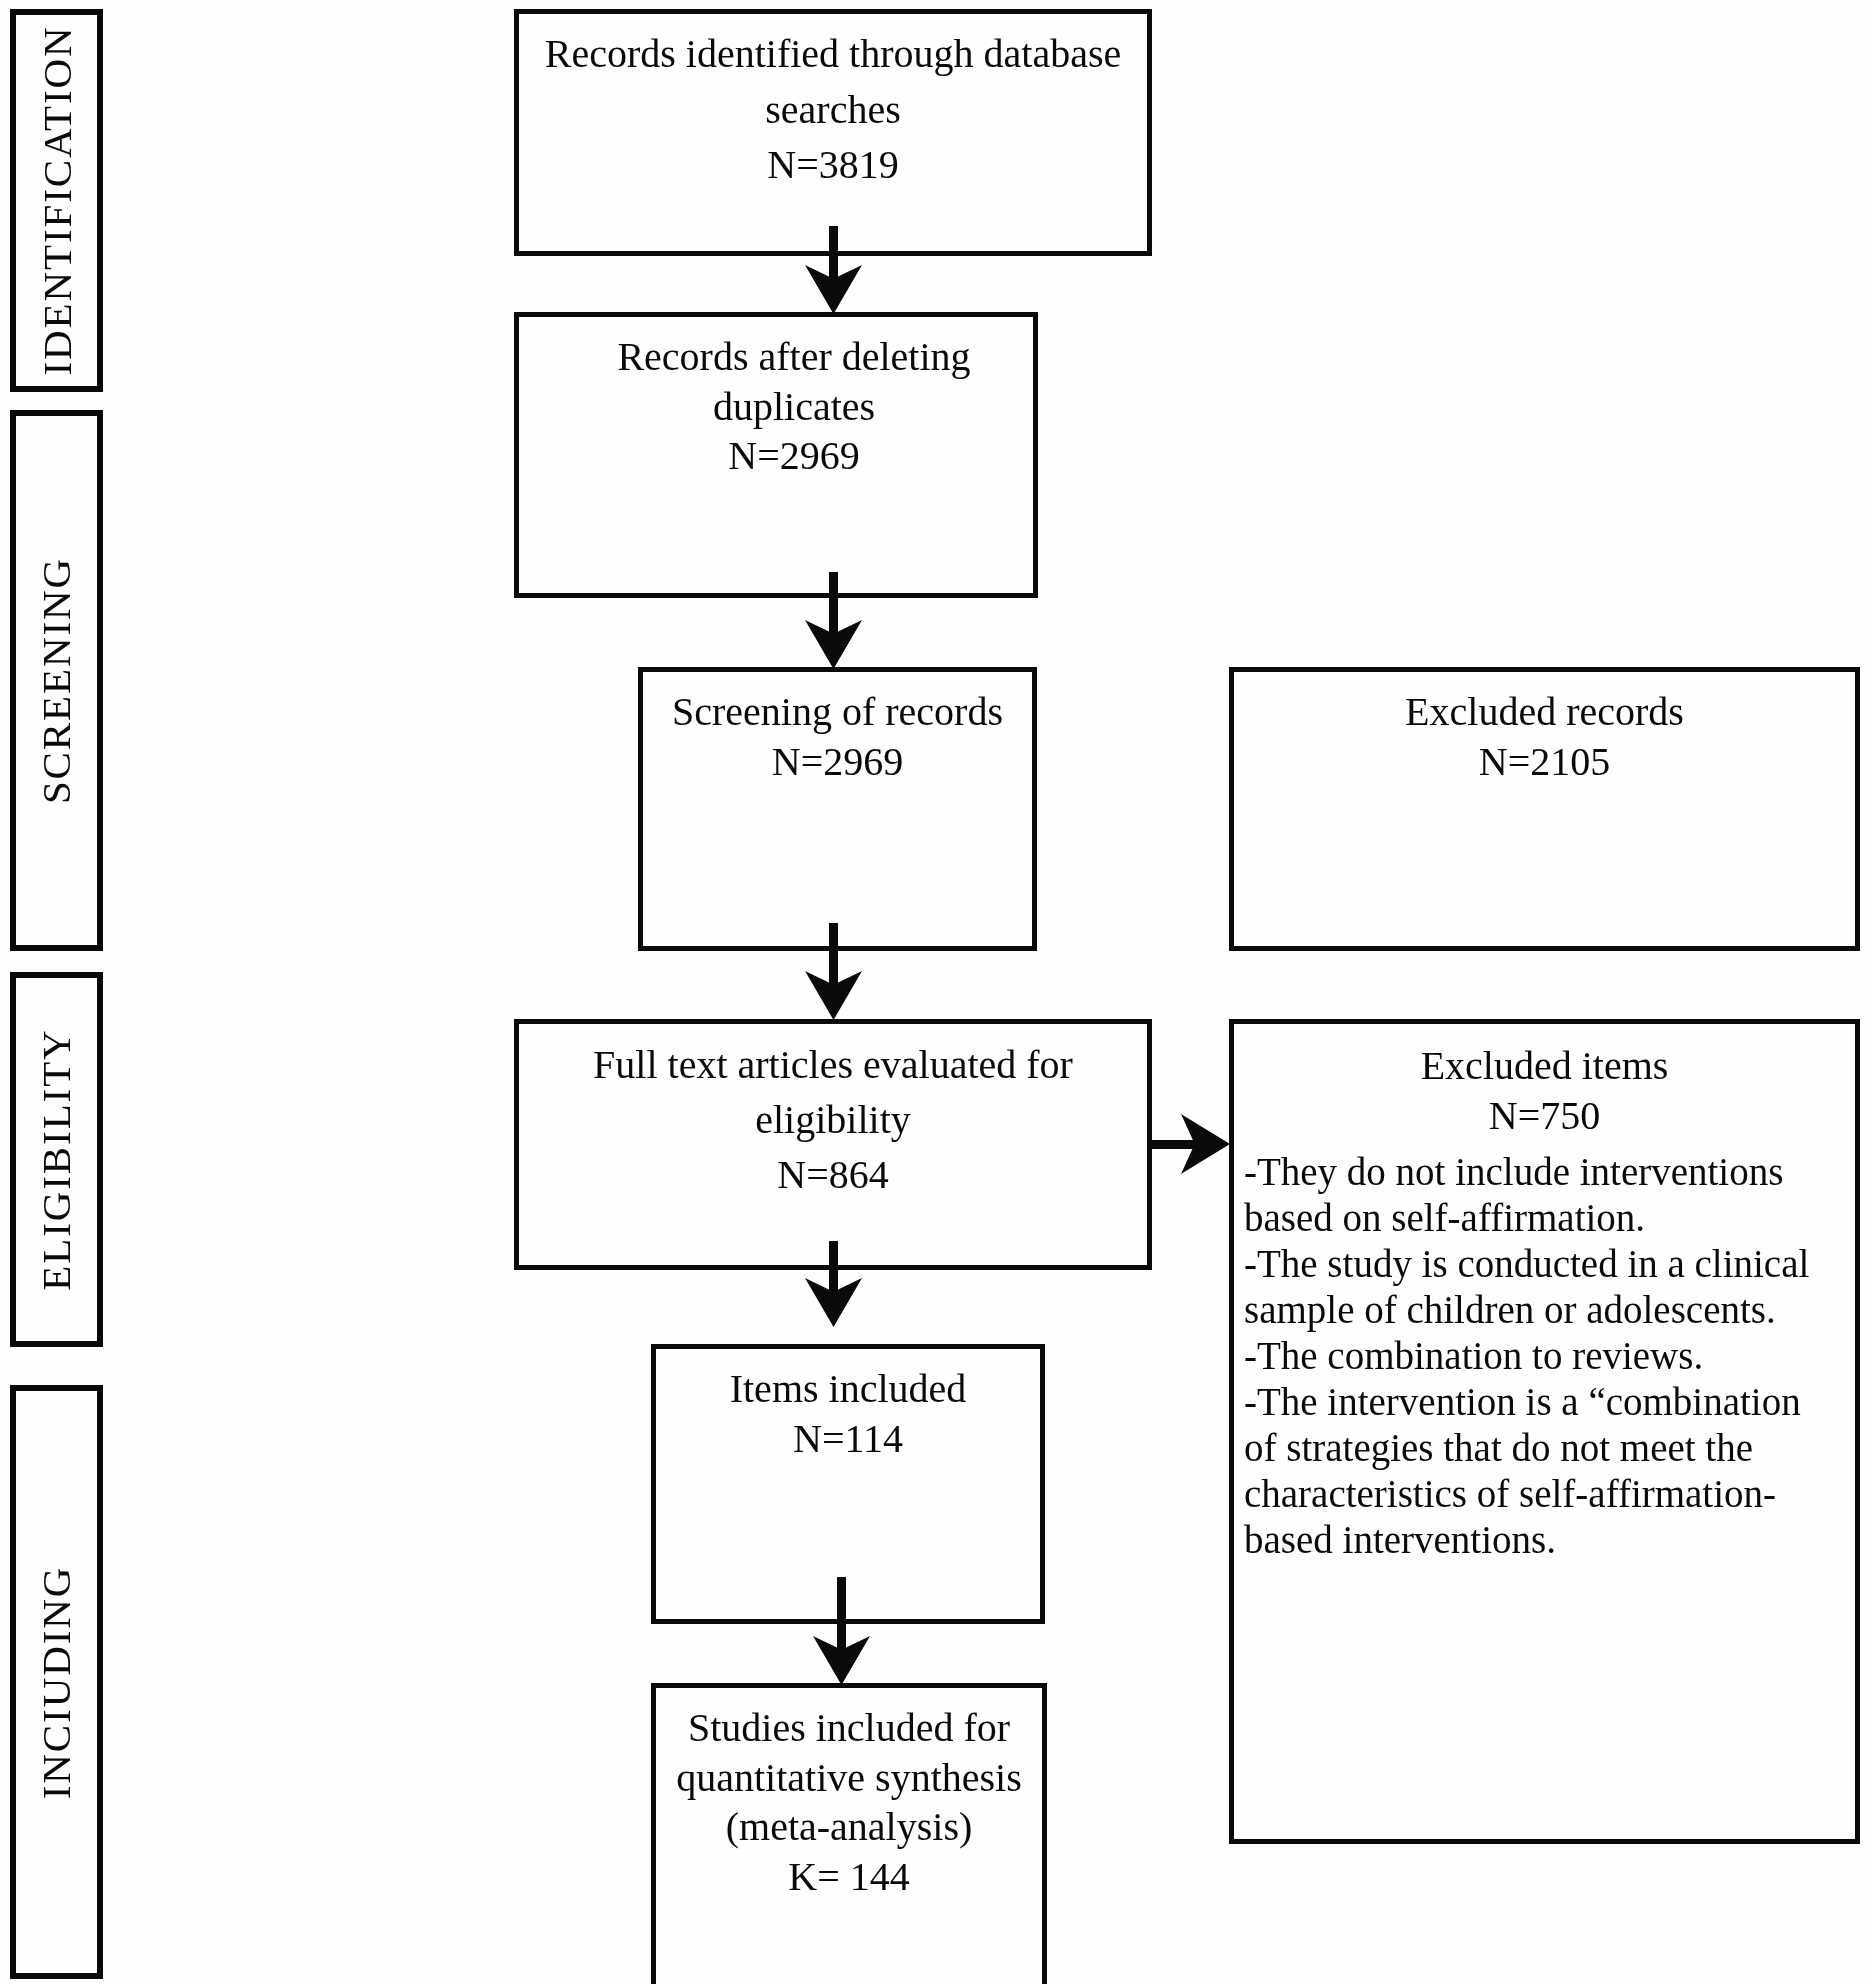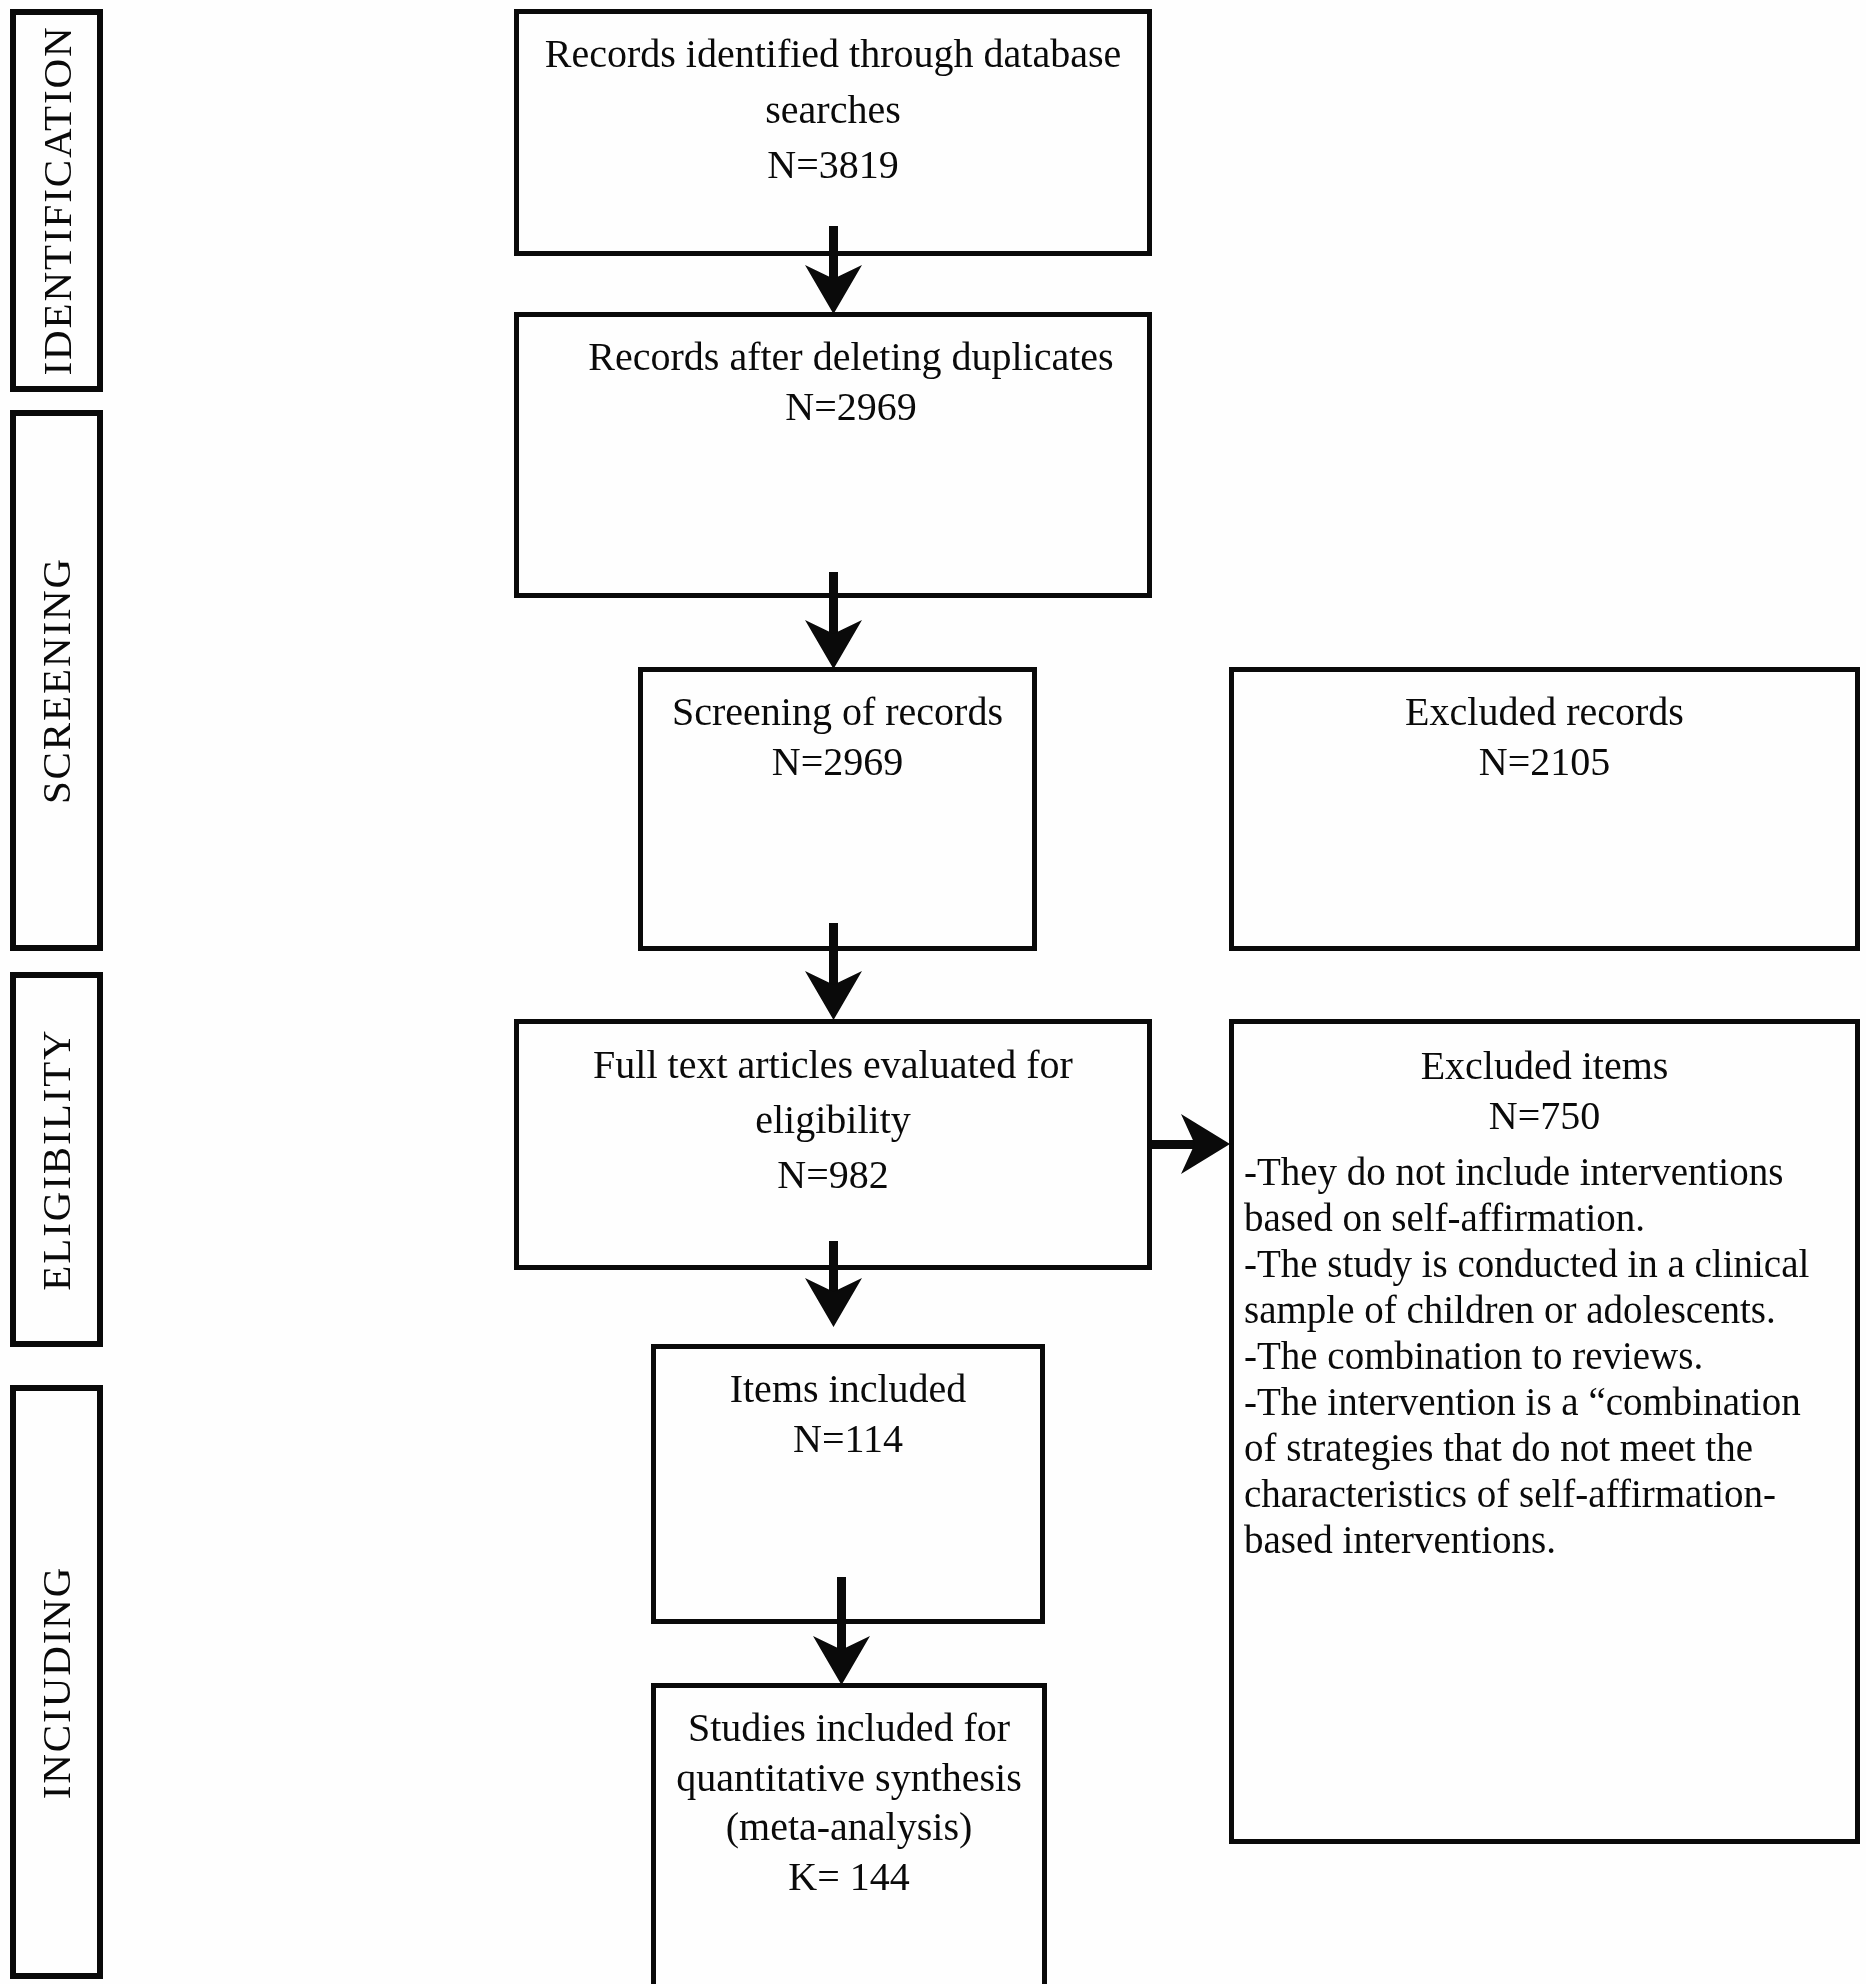--- a/index.html
+++ b/index.html
@@ -117,34 +117,34 @@
   <div class="stage" style="top:1385px;height:594px;">
     <span class="vlabel">INCIUDING</span>
   </div>
 
   <div class="box tall-lines" style="left:514px;top:8.8px;width:638px;height:247px;">
     <div>Records identified through database</div>
     <div>searches</div>
     <div class="count">N=3819</div>
   </div>
 
-  <div class="box" style="left:514px;top:312px;width:638px;height:286px;padding-left:36px;">
+  <div class="box" style="left:514px;top:312px;width:524px;height:286px;padding-left:36px;">
     <div>Records after deleting duplicates</div>
     <div class="count">N=2969</div>
   </div>
 
   <div class="box" style="left:638px;top:667px;width:399px;height:284px;">
     <div>Screening of records</div>
     <div class="count">N=2969</div>
   </div>
 
   <div class="box tall-lines" style="left:514px;top:1019px;width:638px;height:251px;">
     <div>Full text articles evaluated for</div>
     <div>eligibility</div>
-    <div class="count">N=982</div>
+    <div class="count">N=864</div>
   </div>
 
   <div class="box" style="left:651px;top:1344px;width:394px;height:280px;">
     <div>Items included</div>
     <div class="count">N=114</div>
   </div>
 
   <div class="box" style="left:651px;top:1683px;width:396px;height:356px;">
     <div>Studies included for</div>
     <div>quantitative synthesis</div>

